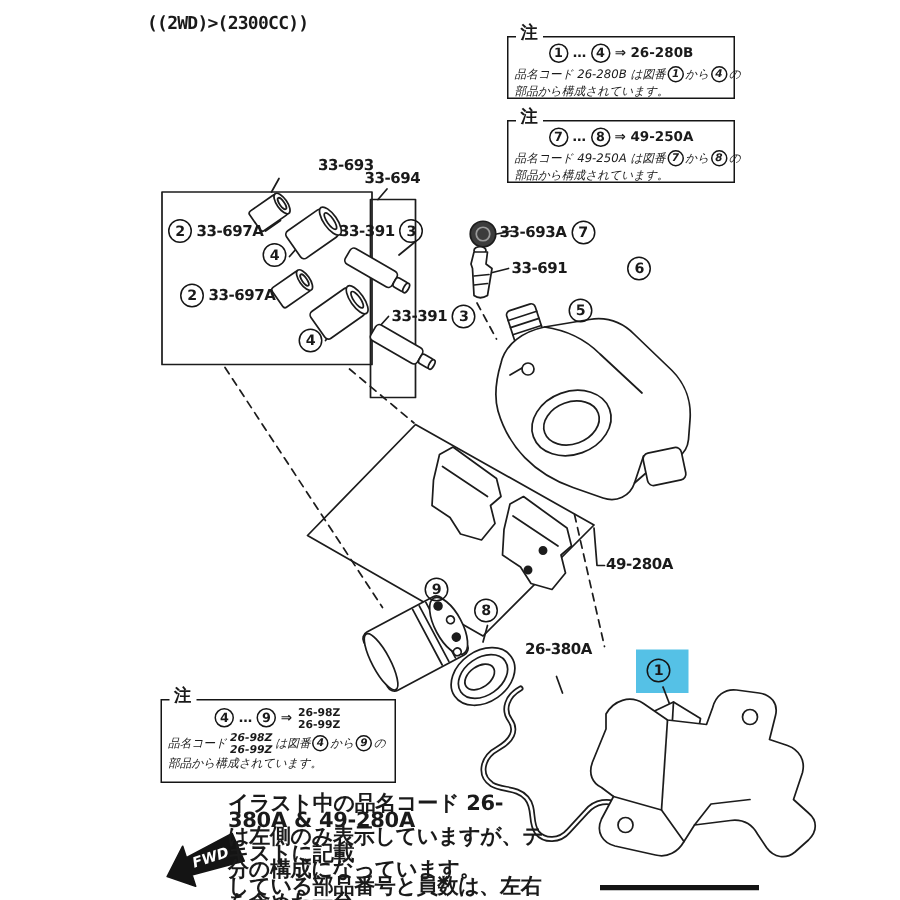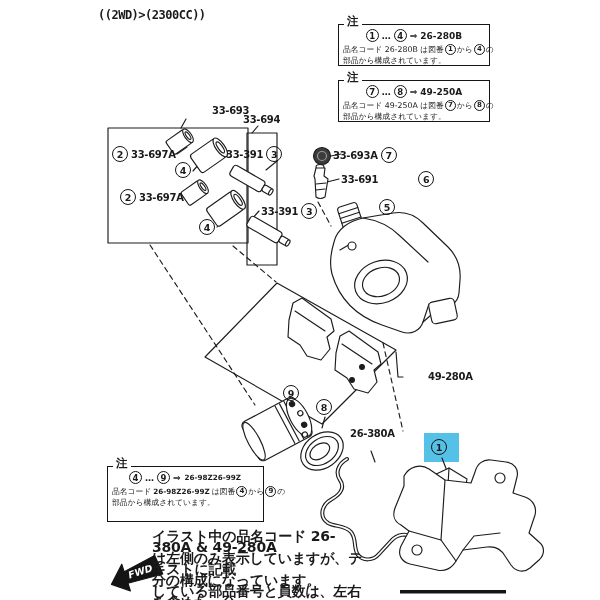--- a/index.html
+++ b/index.html
@@ -13,26 +13,26 @@
   .b{width:16px;height:16px;min-width:16px;border:1.4px solid #151515;border-radius:50%;
      display:flex;align-items:center;justify-content:center;font-size:9.5px;font-weight:700;background:transparent;}
   .title{position:absolute;left:98px;top:8px;z-index:2;font-family:"DejaVu Sans Mono",monospace;
          font-size:12px;font-weight:700;letter-spacing:-0.5px;text-align:center;}
   .note{position:absolute;z-index:2;border:1.6px solid #151515;background:#fff;}
   .note .tag{position:absolute;top:-9px;left:5px;background:#fff;padding:0 3px;
              font-size:11.5px;font-weight:700;line-height:11px;}
   .nform{display:flex;align-items:center;justify-content:center;gap:3px;margin-top:4px;
          font-size:9px;font-weight:700;}
   .nbody{padding:2px 3px 2px 4px;font-size:7.8px;line-height:11px;white-space:nowrap;}
-  .nbody .row{display:flex;align-items:center;gap:1px;}
+  .nbody .row{display:flex;align-items:center;gap:1px;font-style:italic;}
   .bi{width:11px;height:11px;min-width:11px;border:1px solid #151515;border-radius:50%;
       display:inline-flex;align-items:center;justify-content:center;font-size:7px;font-weight:700;}
   .bi2{width:13px;height:13px;min-width:13px;border:1.2px solid #151515;border-radius:50%;
       display:inline-flex;align-items:center;justify-content:center;font-size:8.5px;font-weight:700;}
-  .stack{display:inline-flex;font-size:7.2px;line-height:7.6px;
+  .stack{display:inline-flex;flex-direction:column;font-size:7.2px;line-height:7.6px;
          font-weight:700;margin:0 1px;}
   .footer{position:absolute;left:152px;top:531px;width:215px;z-index:2;
           font-size:14px;line-height:11px;font-weight:700;letter-spacing:-0.2px;}
 </style>
 </head>
 <body>
 
 <div class="stage">
 
   <div class="hl"></div>
@@ -305,21 +305,21 @@
   </div>
   <div class="lbl" style="left:341px;top:171px;gap:40px;">
     <span>33-691</span>
     <span class="b">6</span>
   </div>
 
   <div class="lbl" style="left:379px;top:199px;">
     <span class="b">5</span>
   </div>
 
-  <div class="lbl" style="left:428px;top:371px;">
+  <div class="lbl" style="left:404px;top:371px;">
     <span>49-280A</span>
   </div>
 
   <div class="lbl" style="left:283px;top:385px;">
     <span class="b">9</span>
   </div>
   <div class="lbl" style="left:316px;top:399px;">
     <span class="b">8</span>
   </div>
 

